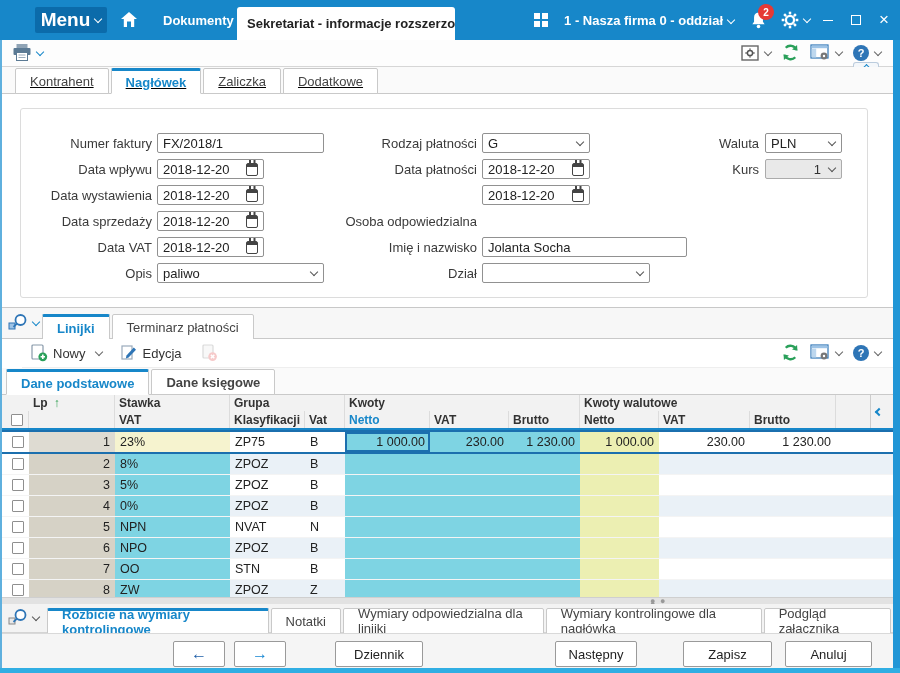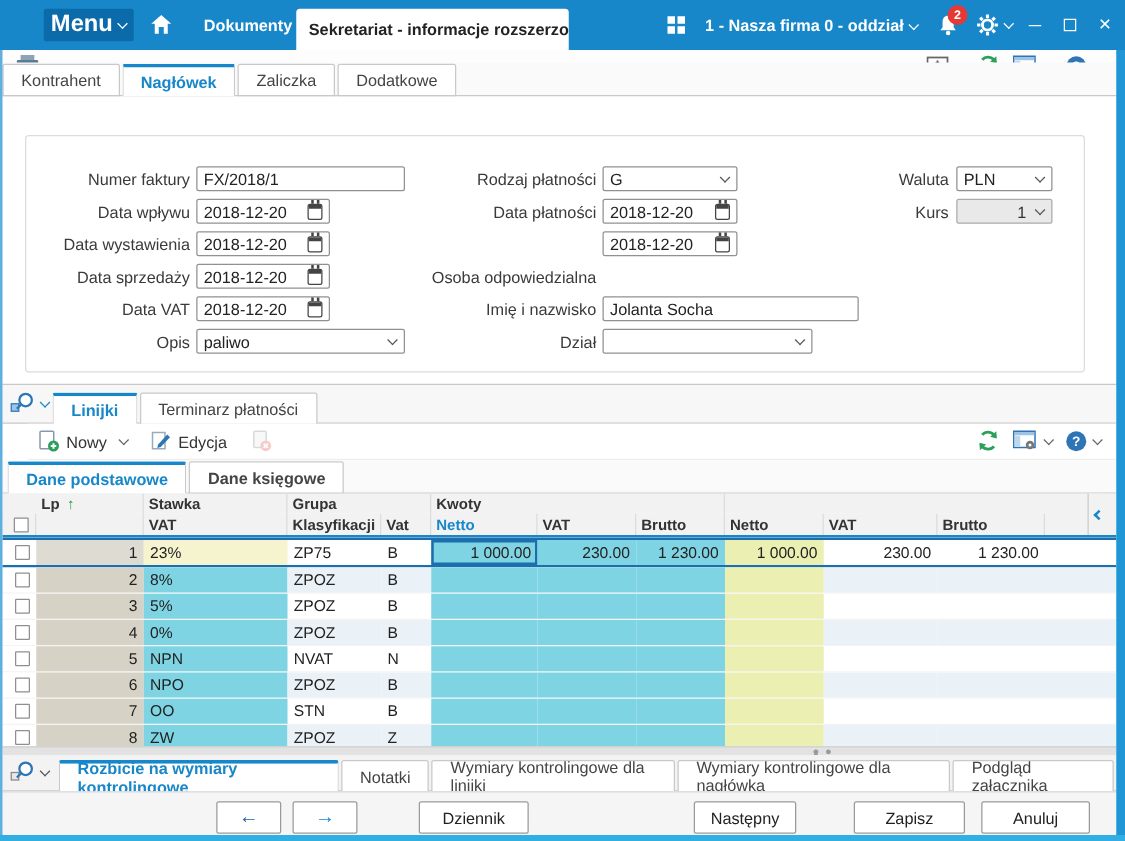--- a/index.html
+++ b/index.html
@@ -31,21 +31,21 @@
   .toolbar1 { position:absolute; top:40px; left:2px; width:891px; height:27px; background:#fdfdfd; border-bottom:1px solid #d6d6d6; }
   .t1-left { position:absolute; left:10px; top:3px; display:flex; align-items:center; color:#5b7a94; }
   .t1-right { position:absolute; right:12px; top:3px; display:flex; align-items:center; gap:10px; color:#666; }
   .collapse-tip { position:absolute; right:14px; top:22px; width:26px; height:11px; background:#f4f7fa; border:1px solid #bcd; border-bottom:none; border-radius:3px 3px 0 0; display:flex; align-items:flex-start; justify-content:center; color:#1787c9; }
   .collapse-tip .chev { margin:2px 0 0 0; width:5px; height:5px; }
 
   
   .tabrow { position:absolute; left:2px; display:flex; align-items:flex-end; border-bottom:1px solid #c9c9c9; background:#fafafa; }
   .tab { display:inline-flex; align-items:center; padding:0 14px; border:1px solid #c9c9c9; border-bottom:none; background:#fff; height:26px; font-size:13px; color:#444; border-radius:2px 2px 0 0; margin-right:2px; margin-bottom:-1px; border-bottom:1px solid #c9c9c9; position:relative; }
   .tab.active { border-top:3px solid #1787c9; color:#1787c9; font-weight:700; border-bottom:1px solid #fff; background:#fff; }
-  .maintabs { top:50px; width:891px; height:27px; padding-left:0; }
+  .maintabs { top:67px; width:891px; height:27px; padding-left:13px;text-decoration:underline; }
 
   
   .formpage { position:absolute; top:94px; left:2px; width:891px; height:213px; background:#fff; }
   .groupbox { position:absolute; left:18px; top:14px; width:848px; height:190px; border:1px solid #dcdcdc; border-radius:3px; }
   .flabel { position:absolute; font-size:13px; color:#3a3a3a; text-align:right; white-space:nowrap; }
   .fin { position:absolute; height:20px; border:1px solid #919191; border-radius:2px; background:#fff; font-size:13px; color:#222; display:flex; align-items:center; padding:0 5px; }
   .fin .fval { flex:1; white-space:nowrap; overflow:hidden; }
   .fin.dis { background:#e9e9e9; border-color:#ababab; color:#333; }
   .fin.dis .fval { text-align:right; padding-right:4px; }
   .selchev { width:6px; height:6px; border-right:1.4px solid #555; border-bottom:1.4px solid #555; transform:rotate(45deg); margin:-2px 1px 0 4px; flex:none; }
@@ -418,20 +418,23 @@
           </div>
         <div class="hc c-st">
             <span>Stawka</span>
           </div>
         <div class="hc c-g2">
             <span>Grupa</span>
           </div>
         <div class="hc c-kw1">
             <span>Kwoty</span>
           </div>
+        <div class="hc c-kw2">
+            <span>Kwoty walutowe</span>
+          </div>
         <div class="hc c-fi" style="border-right:none"></div>
       </div>
       <div class="hrow b">
         <div class="hc c-cb">
             <span class="cb"></span>
           </div>
         <div class="hc c-lp"></div>
         <div class="hc c-st">
             <span>VAT</span>
           </div>
@@ -618,21 +621,21 @@
       <span class="chev" style="color:#555"></span>
     </span>
     <div class="btabs">
       <div class="tab active" style="font-weight:700">
           <span>Rozbicie na wymiary kontrolingowe</span>
         </div>
       <div class="tab">
           <span>Notatki</span>
         </div>
       <div class="tab">
-          <span>Wymiary kontrolingowe dla linijki</span>
+          <span>Wymiary odpowiedzialna dla linijki</span>
         </div>
       <div class="tab">
           <span>Wymiary kontrolingowe dla nagłówka</span>
         </div>
       <div class="tab">
           <span>Podgląd załącznika</span>
         </div>
     </div>
   </div>
 

